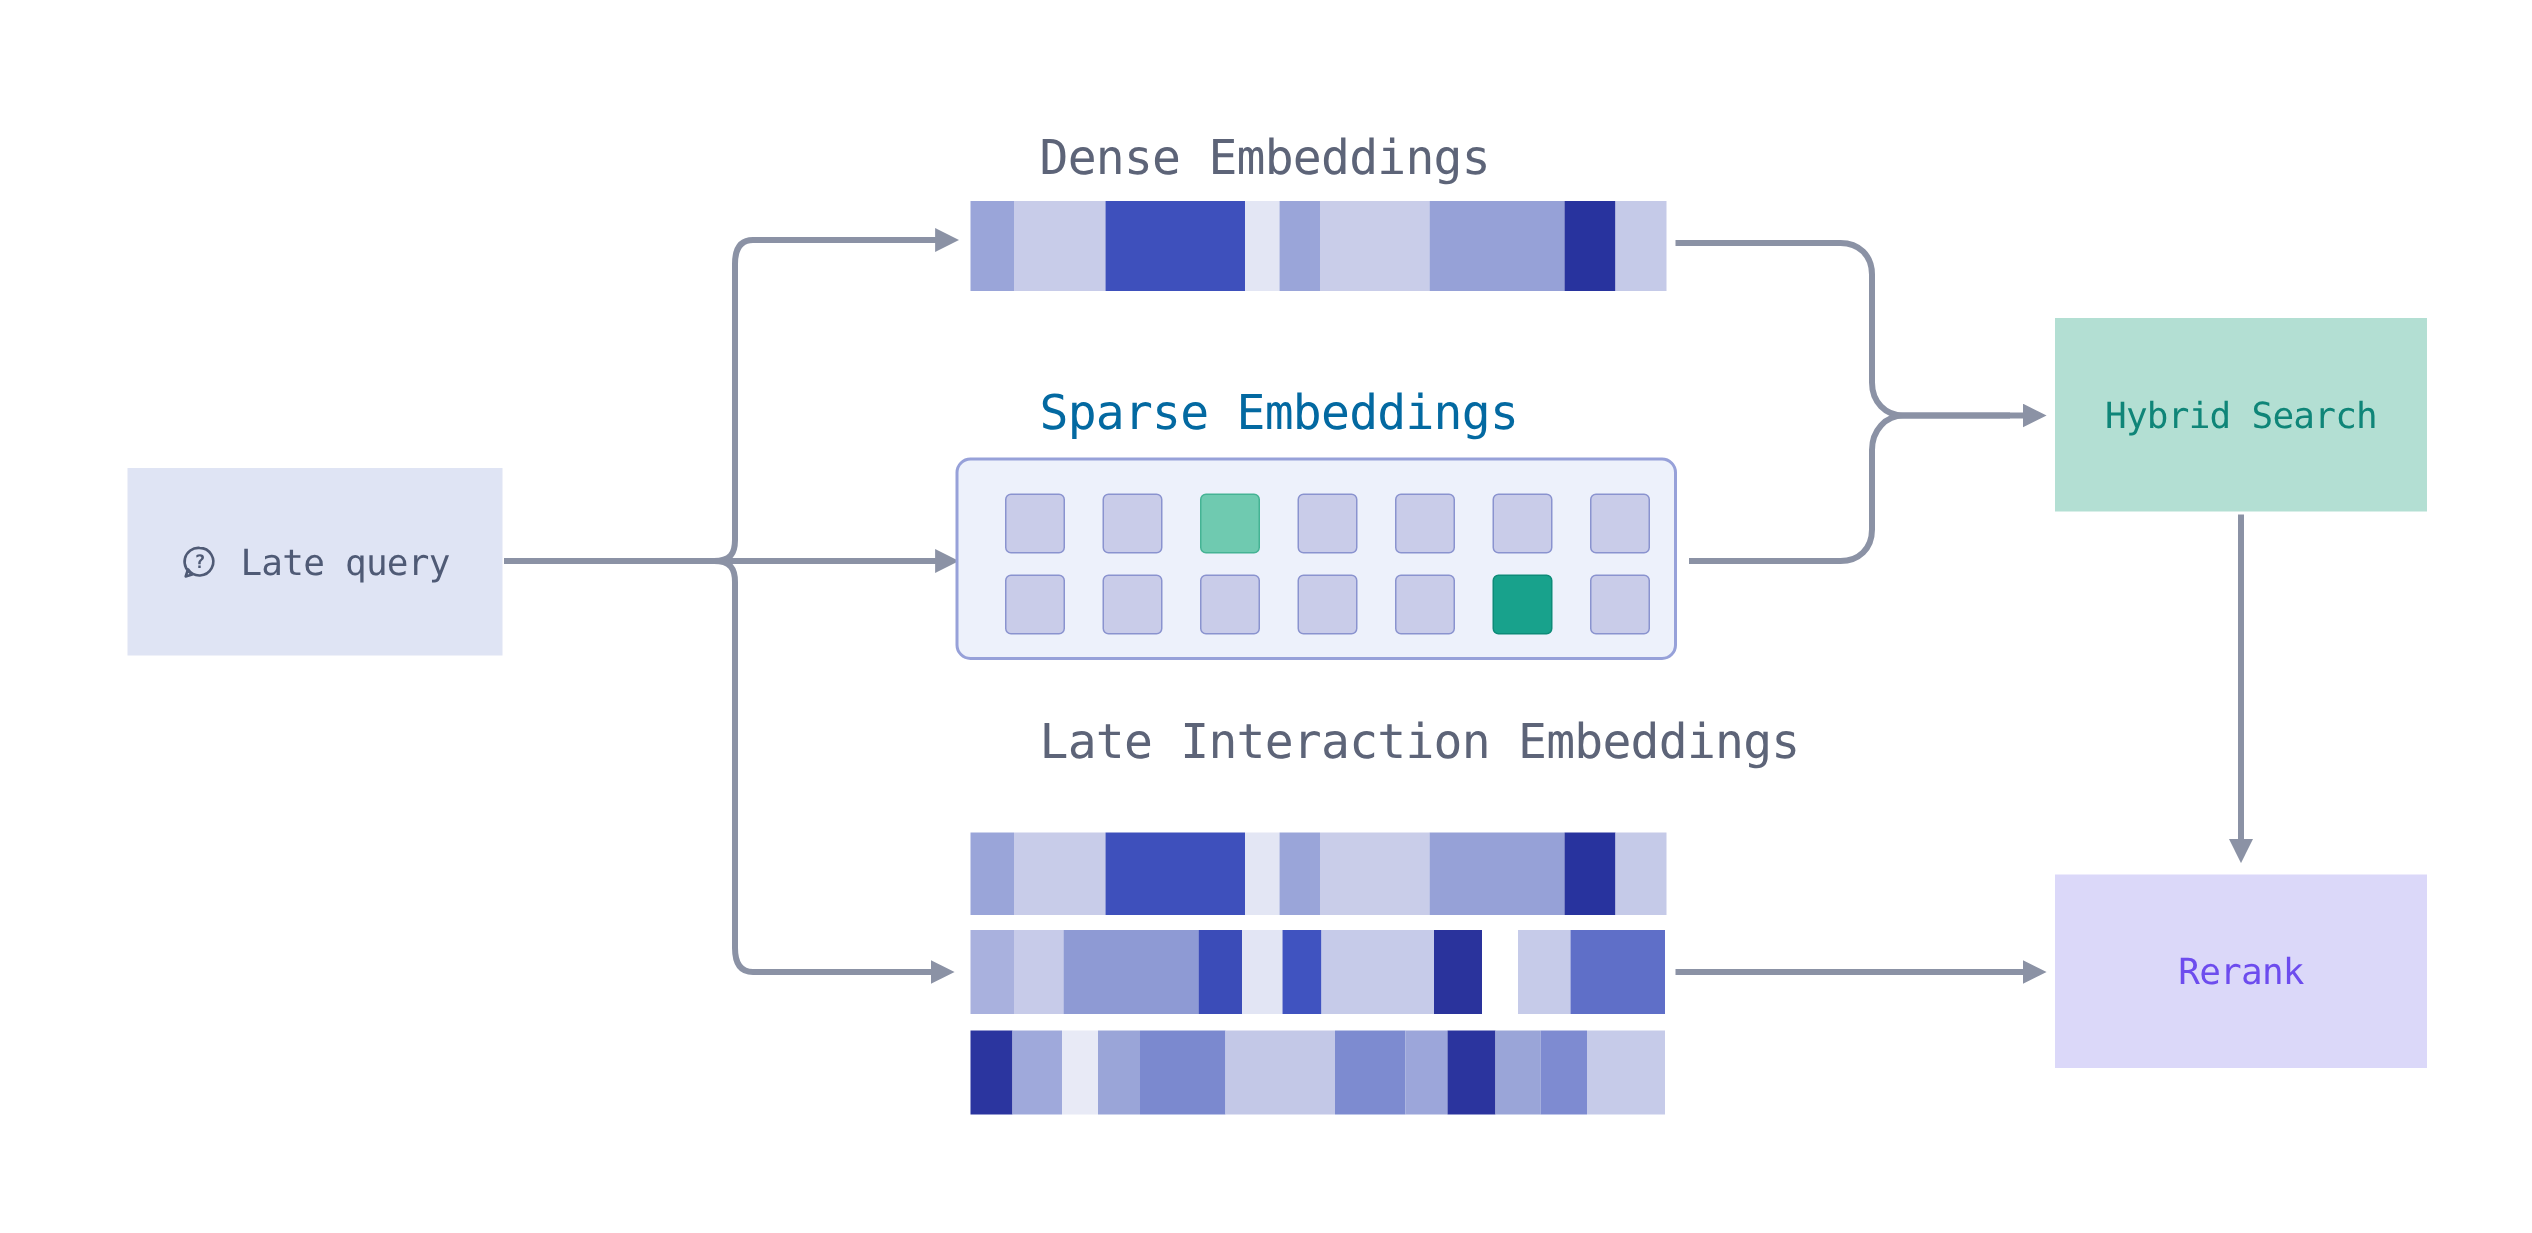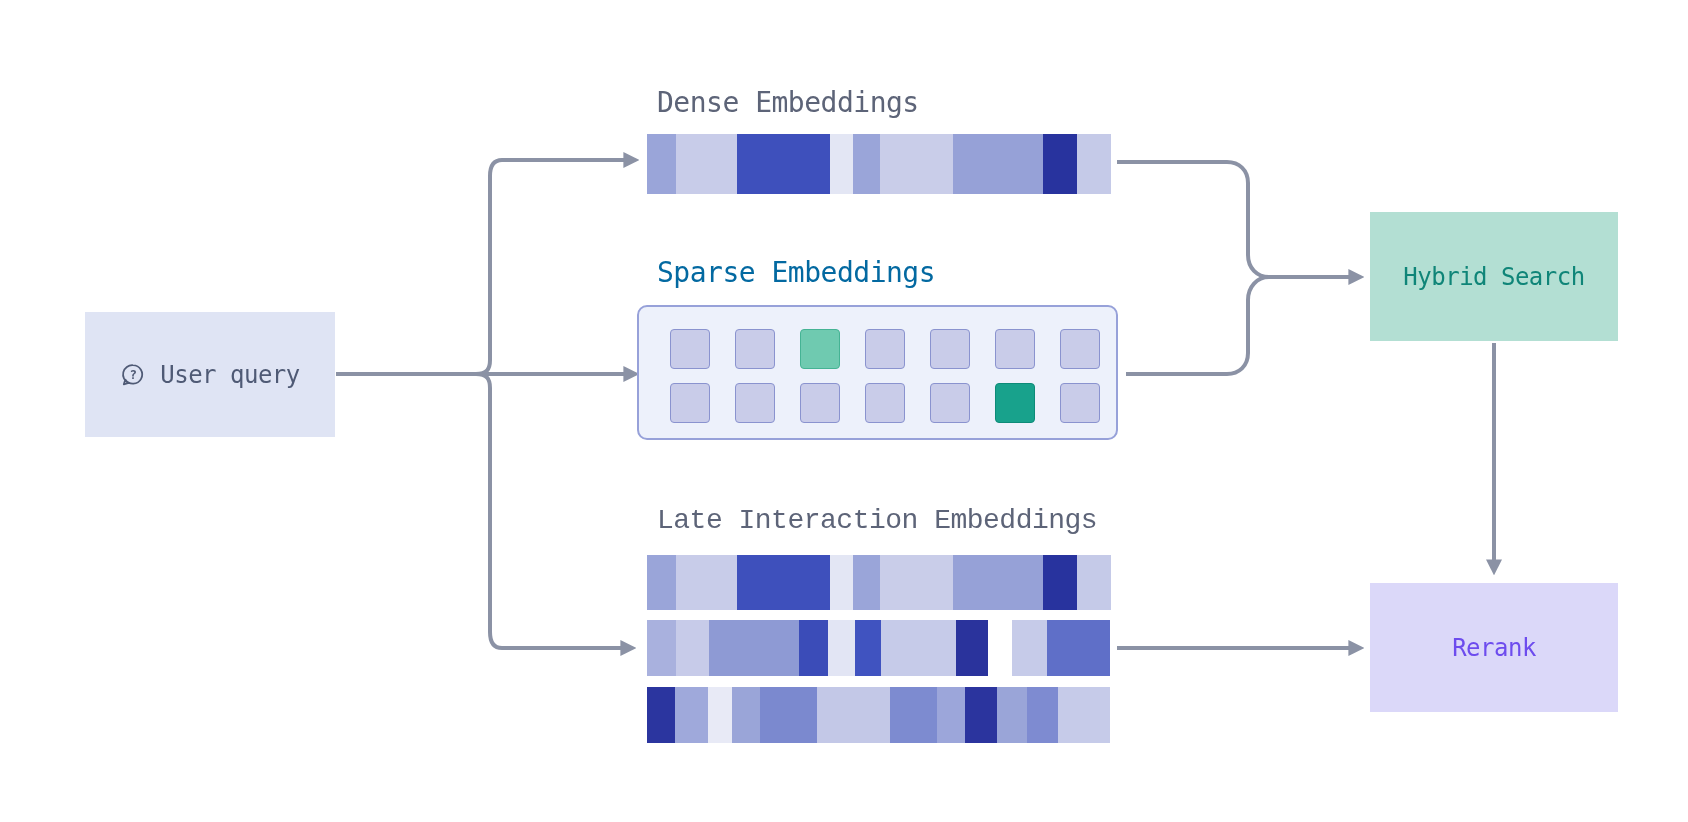--- a/index.html
+++ b/index.html
@@ -8,21 +8,21 @@
     width:1688px;height:822px;
     font-family:"DejaVu Sans Mono","Liberation Mono",monospace;
     overflow:hidden;
   }
   .abs{position:absolute;}
   .node{
     display:flex;align-items:center;justify-content:center;
     font-size:24px;letter-spacing:-0.5px;
   }
   .section-label{
-    font-size:28px;letter-spacing:-0.5px;white-space:nowrap;
+    font-size:32px;letter-spacing:-0.5px;white-space:nowrap;margin-left:36px;
   }
   .bar{
     display:flex;flex-direction:row;align-items:stretch;
   }
   .bar > span{height:100%;}
   #user-box{
     left:85px;top:312px;width:250px;height:125px;
     display:flex;align-items:center;justify-content:center;gap:14px;
     font-size:24px;letter-spacing:-0.5px;
   }
@@ -34,21 +34,21 @@
     box-sizing:border-box;border-radius:10px;
     border:2.5px solid transparent;
     padding:22px 0 0 31px;
     display:flex;flex-direction:column;gap:14px;
   }
   .sparse-row{display:flex;flex-direction:row;gap:25px;}
   .sparse-cell{
     width:40px;height:40px;border-radius:4px;box-sizing:border-box;
     border:1.5px solid transparent;
   }
-  #late-label{left:657px;top:505px;font-family:Liberation Mono, monospace;}
+  #late-label{left:657px;top:475px;}
   #late-bar-1{left:647px;top:555px;width:464px;height:55px;}
   #late-bar-2{left:647px;top:620px;width:463px;height:56px;}
   #late-bar-3{left:647px;top:687px;width:463px;height:56px;}
   #hybrid-box{left:1370px;top:212px;width:248px;height:129px;}
   #rerank-box{left:1370px;top:583px;width:248px;height:129px;}
   #connector-svg{left:0;top:0;pointer-events:none;}
 </style>
 </head>
 <body>
 
@@ -67,21 +67,21 @@
     <path class="connector" d="M1126 374 H1227 C1239 374 1248 366 1248 353 V300 C1248 287 1257 277 1269 277 H1340" fill="none" stroke="#8b92a5" stroke-width="4"></path>
     <path class="connector" d="M1494 343 V561" fill="none" stroke="#8b92a5" stroke-width="4" marker-end="url(#arrowhead)"></path>
     <path class="connector" d="M1117 648 H1350" fill="none" stroke="#8b92a5" stroke-width="4" marker-end="url(#arrowhead)"></path>
   </svg>
 
   <div id="user-box" class="abs" style="background: rgb(223, 228, 244); color: rgb(79, 90, 117);">
     <svg width="26" height="26" viewBox="0 0 24 24">
       <path d="M12 3 a8.5 8.5 0 1 1 -7.1 13.2 L3.5 20.6 L8 19.3 A8.5 8.5 0 0 1 12 3 Z" fill="none" stroke="currentColor" stroke-width="1.6" stroke-linejoin="round"></path>
       <text x="12" y="15.6" text-anchor="middle" font-size="11.5" font-weight="bold" fill="currentColor" stroke="none">?</text>
     </svg>
-    <span>User query</span>
+    <span>Late query</span>
   </div>
 
   <div id="dense-label" class="abs section-label" style="color: rgb(93, 100, 120);">Dense Embeddings</div>
   <div id="dense-bar" class="abs bar">
       <span style="flex: 29 0 0px; background: rgb(154, 165, 217);"></span>
       <span style="flex: 61 0 0px; background: rgb(200, 204, 233);"></span>
       <span style="flex: 93 0 0px; background: rgb(62, 80, 188);"></span>
       <span style="flex: 23 0 0px; background: rgb(227, 230, 244);"></span>
       <span style="flex: 27 0 0px; background: rgb(154, 165, 217);"></span>
       <span style="flex: 73 0 0px; background: rgb(201, 205, 233);"></span>

